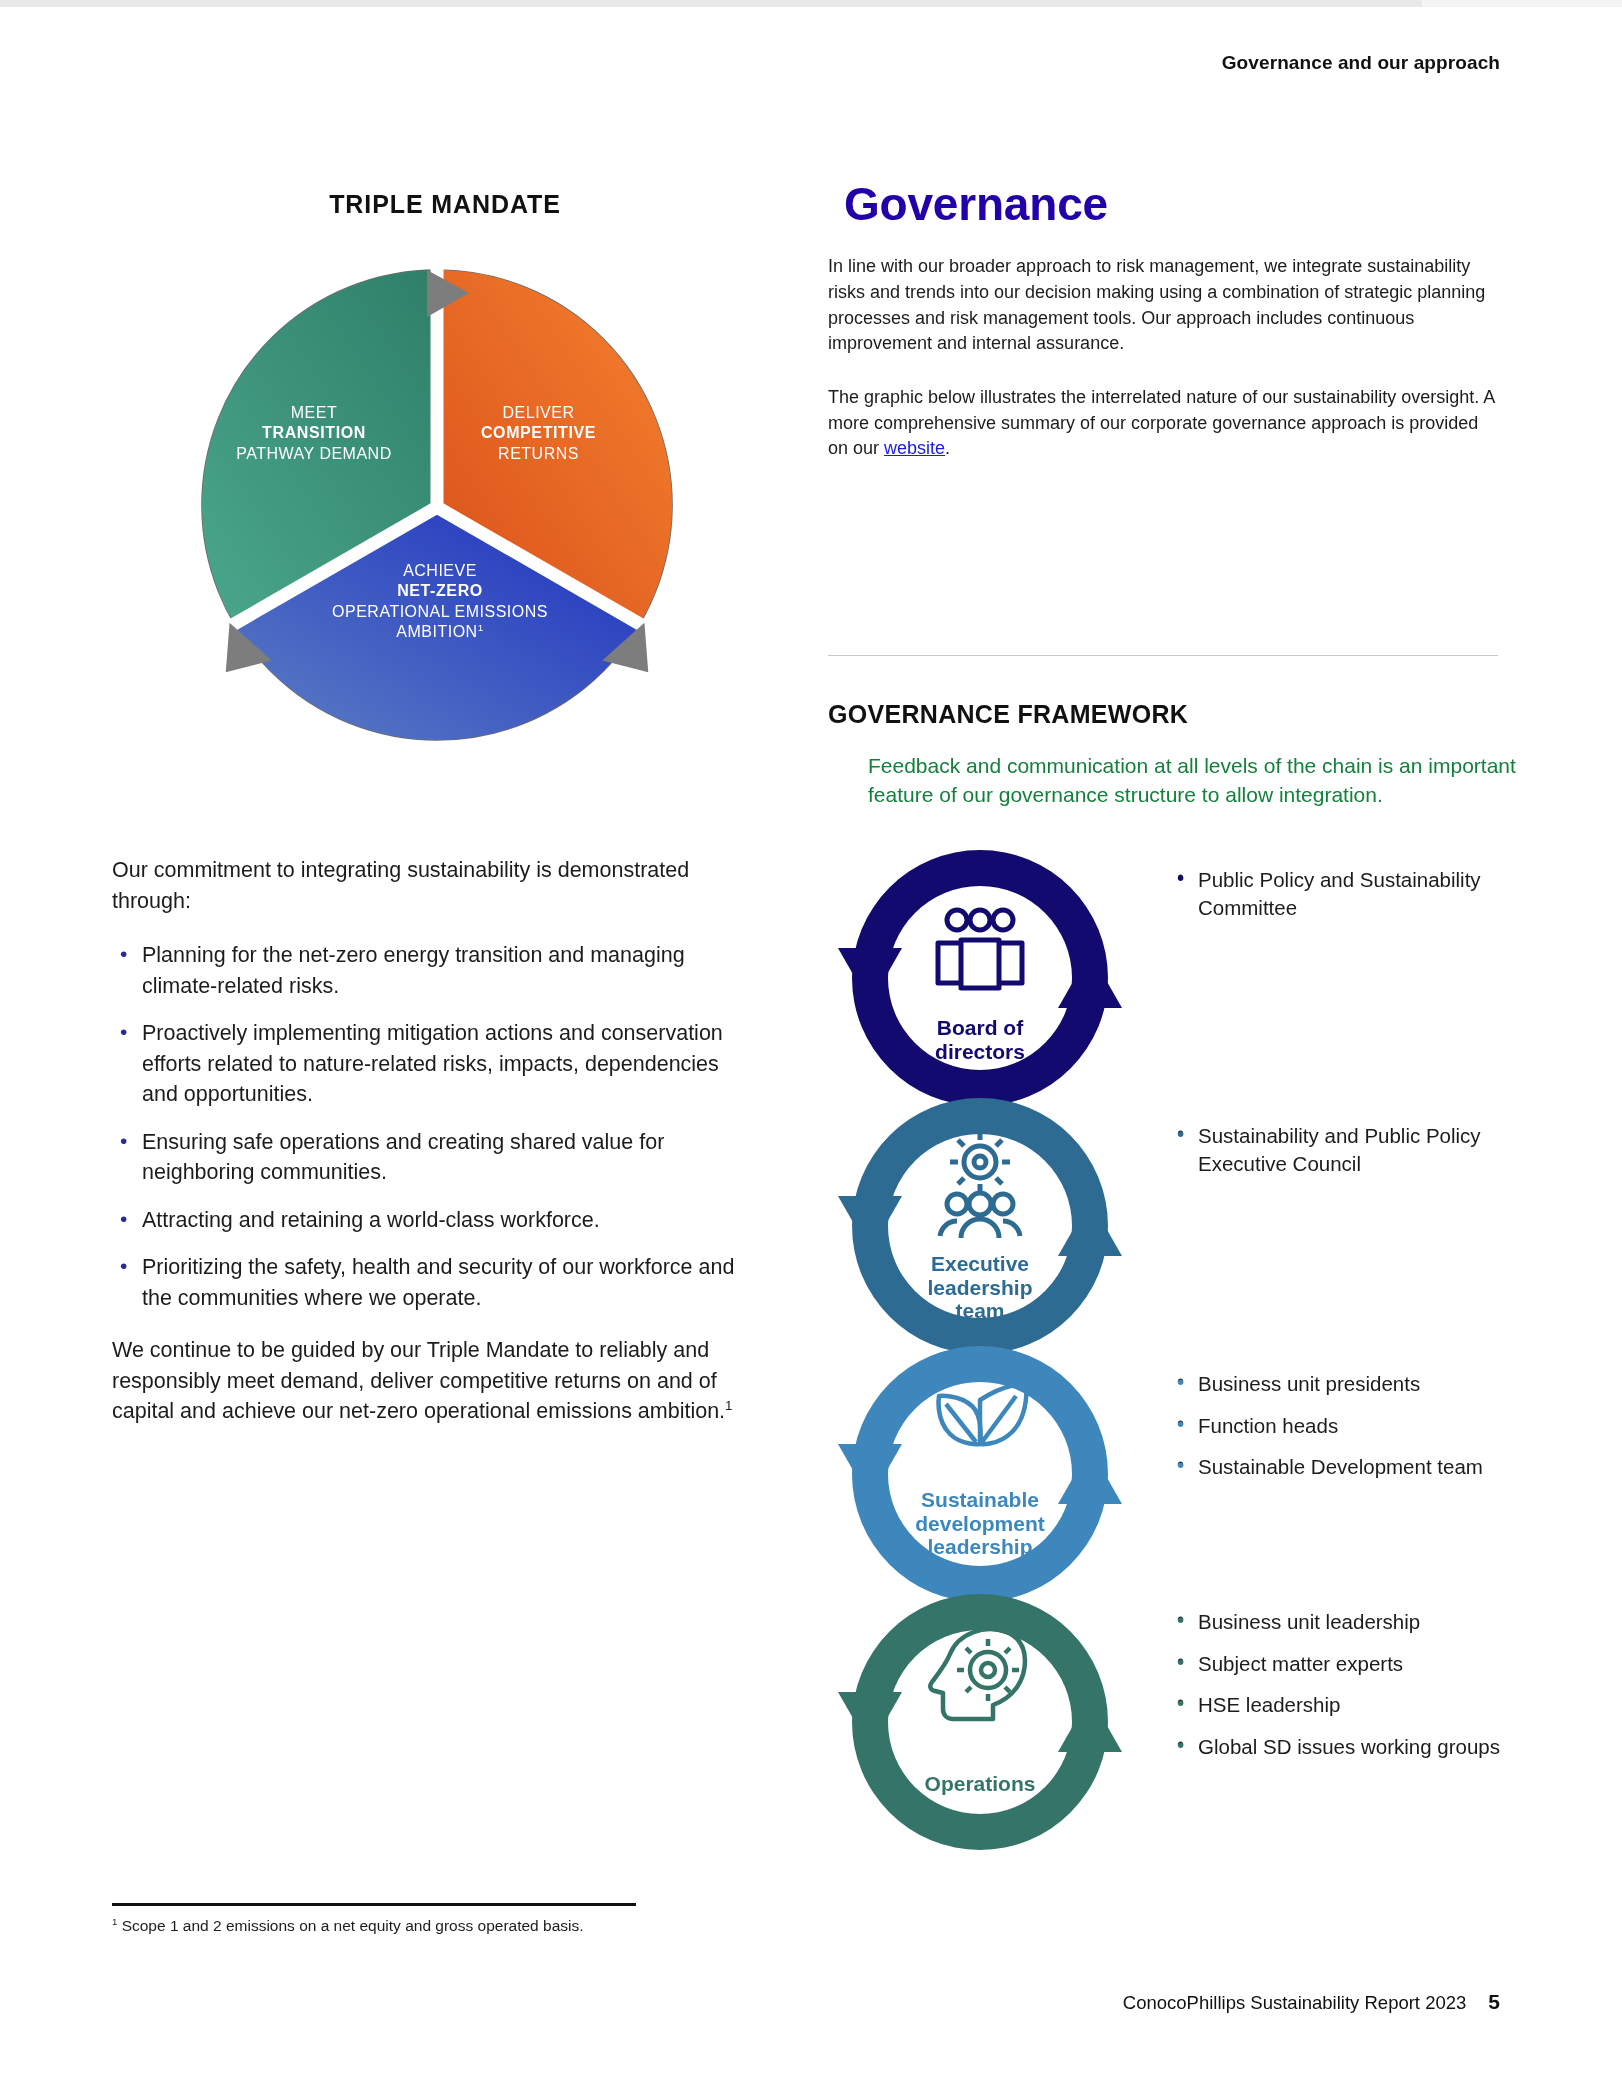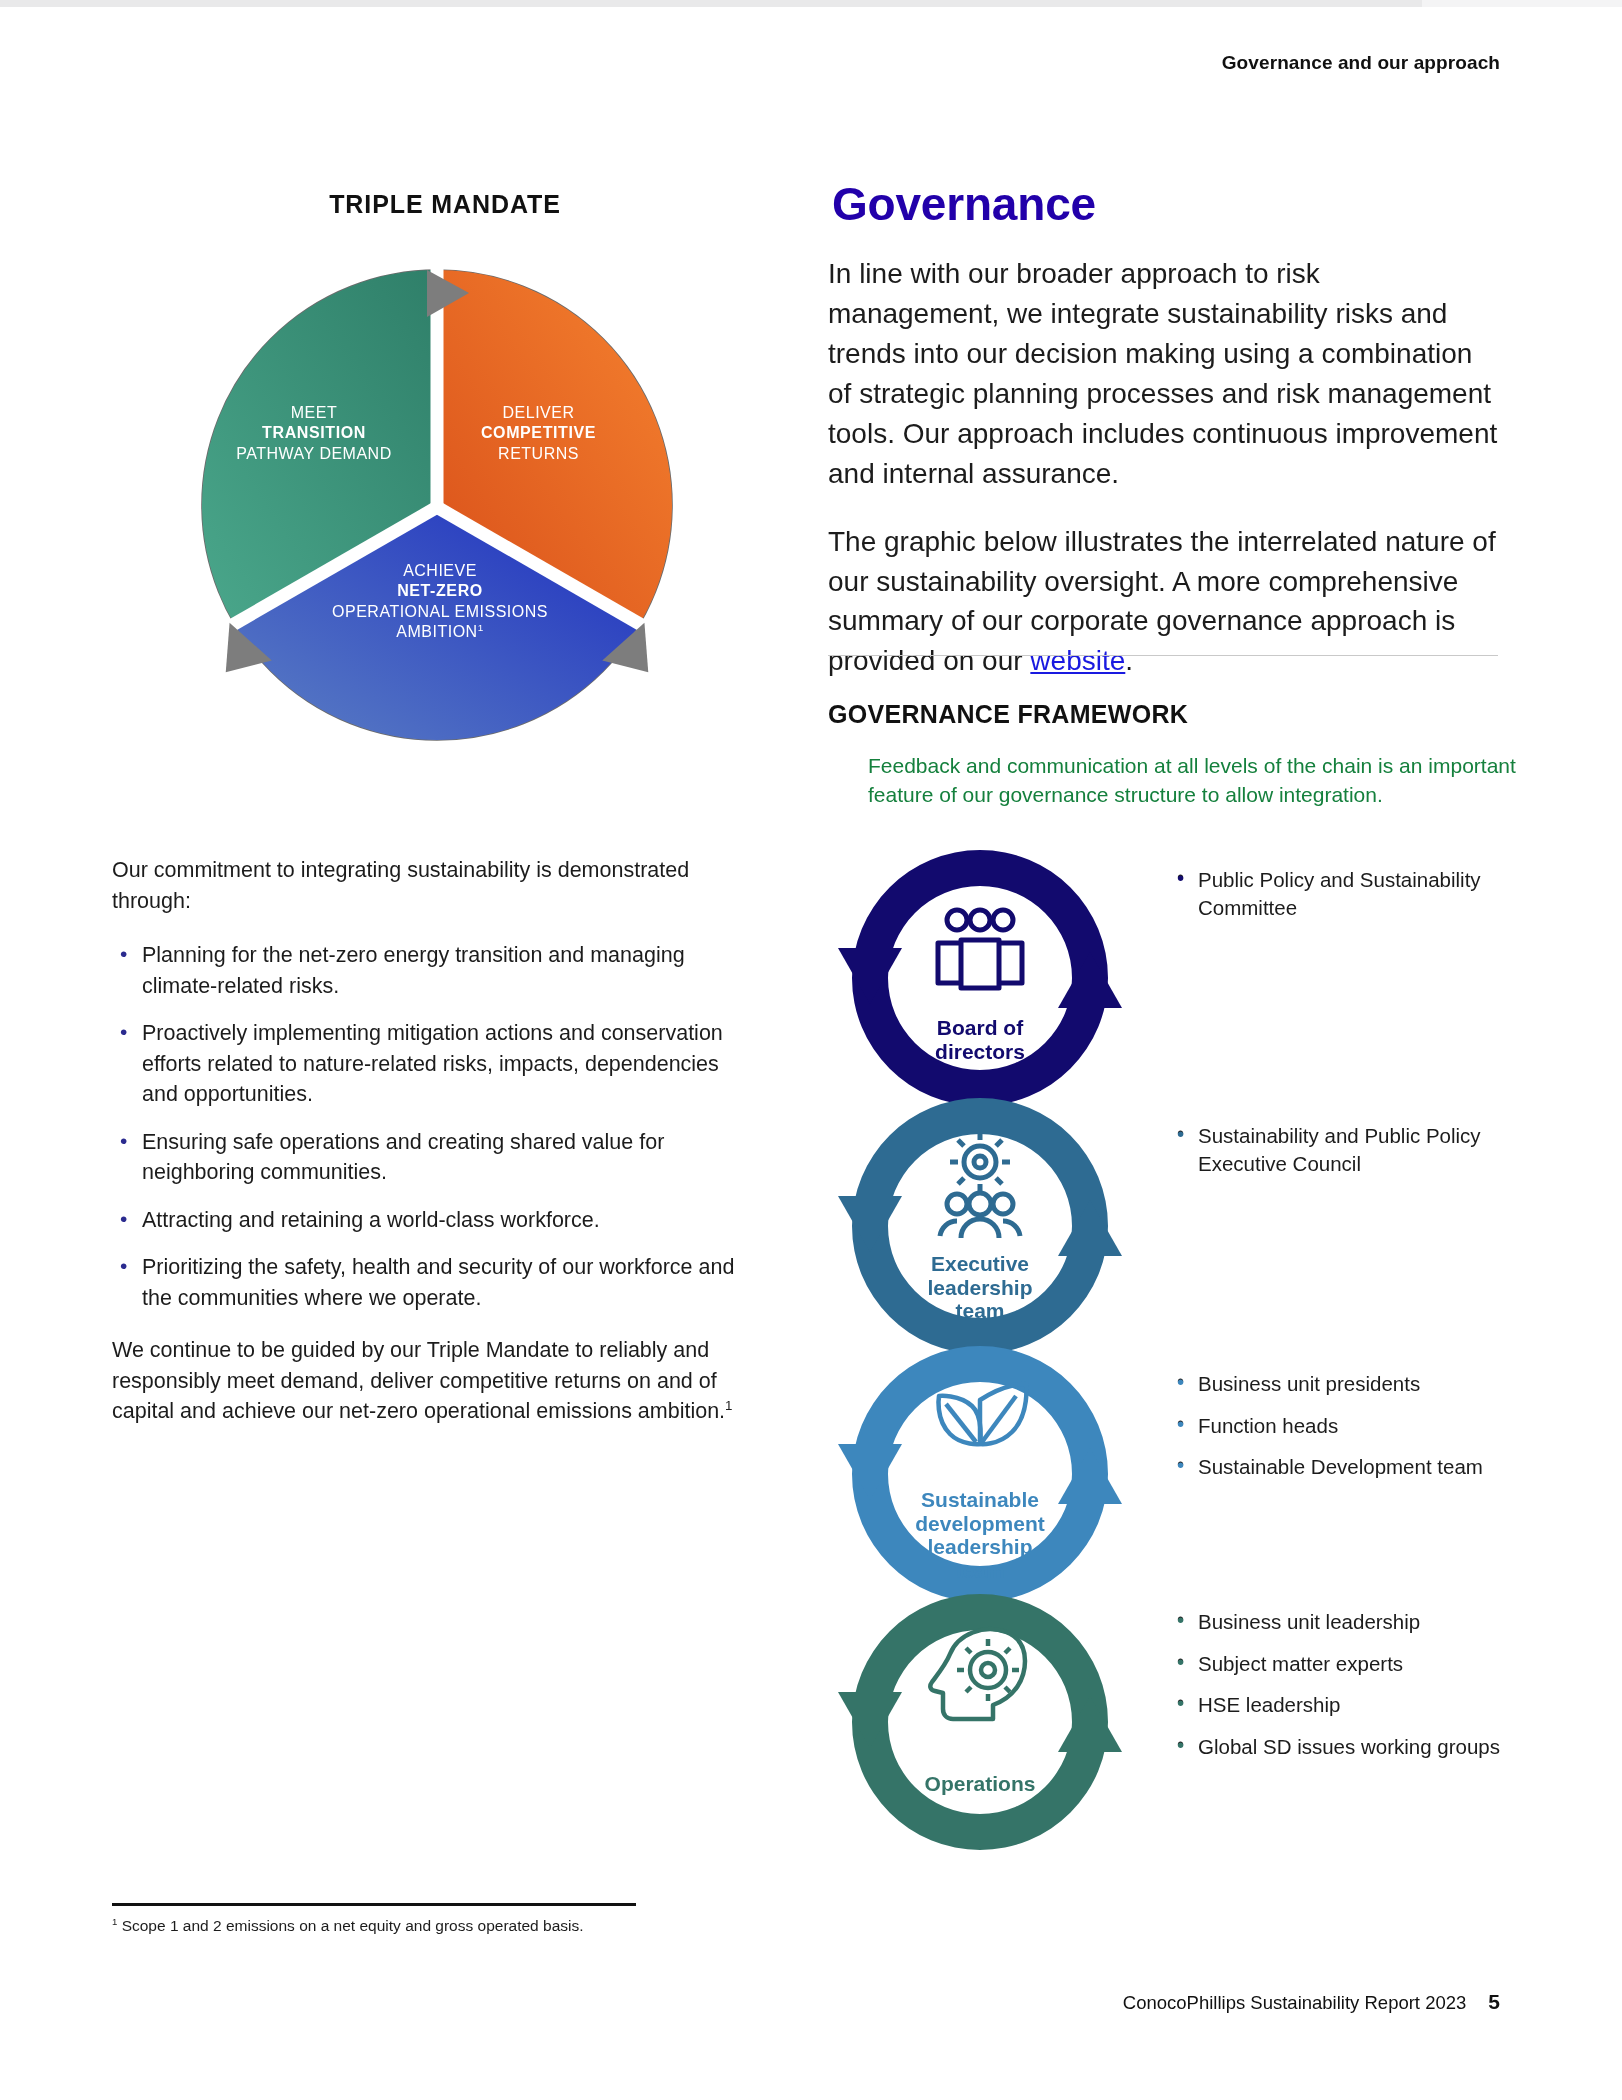--- a/index.html
+++ b/index.html
@@ -137,26 +137,26 @@
   .right-col {
     position: absolute;
     left: 828px;
     top: 180px;
     width: 670px;
   }
   .gov-title {
     font-size: 46px;
     font-weight: 700;
     color: #2200aa;
-    margin: 0 0 26px 4px;
+    margin: 0 0 26px 16px;
     letter-spacing: -0.2px;
     line-height: 1.05;
   }
   .gov-p {
-    font-size: 28px;
+    font-size: 18px;
     line-height: 1.425;
     color: #1c1c1c;
     margin: 0 0 28px 0;
   }
   .weblink {
     color: #1a1ae0;
     text-decoration: underline;
   }
   .hr-light {
     position: absolute;

